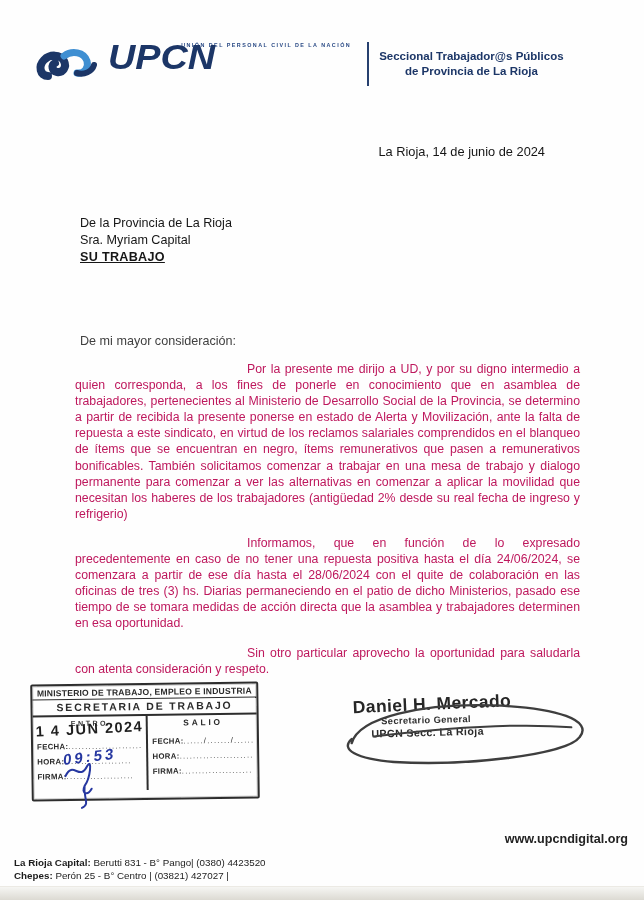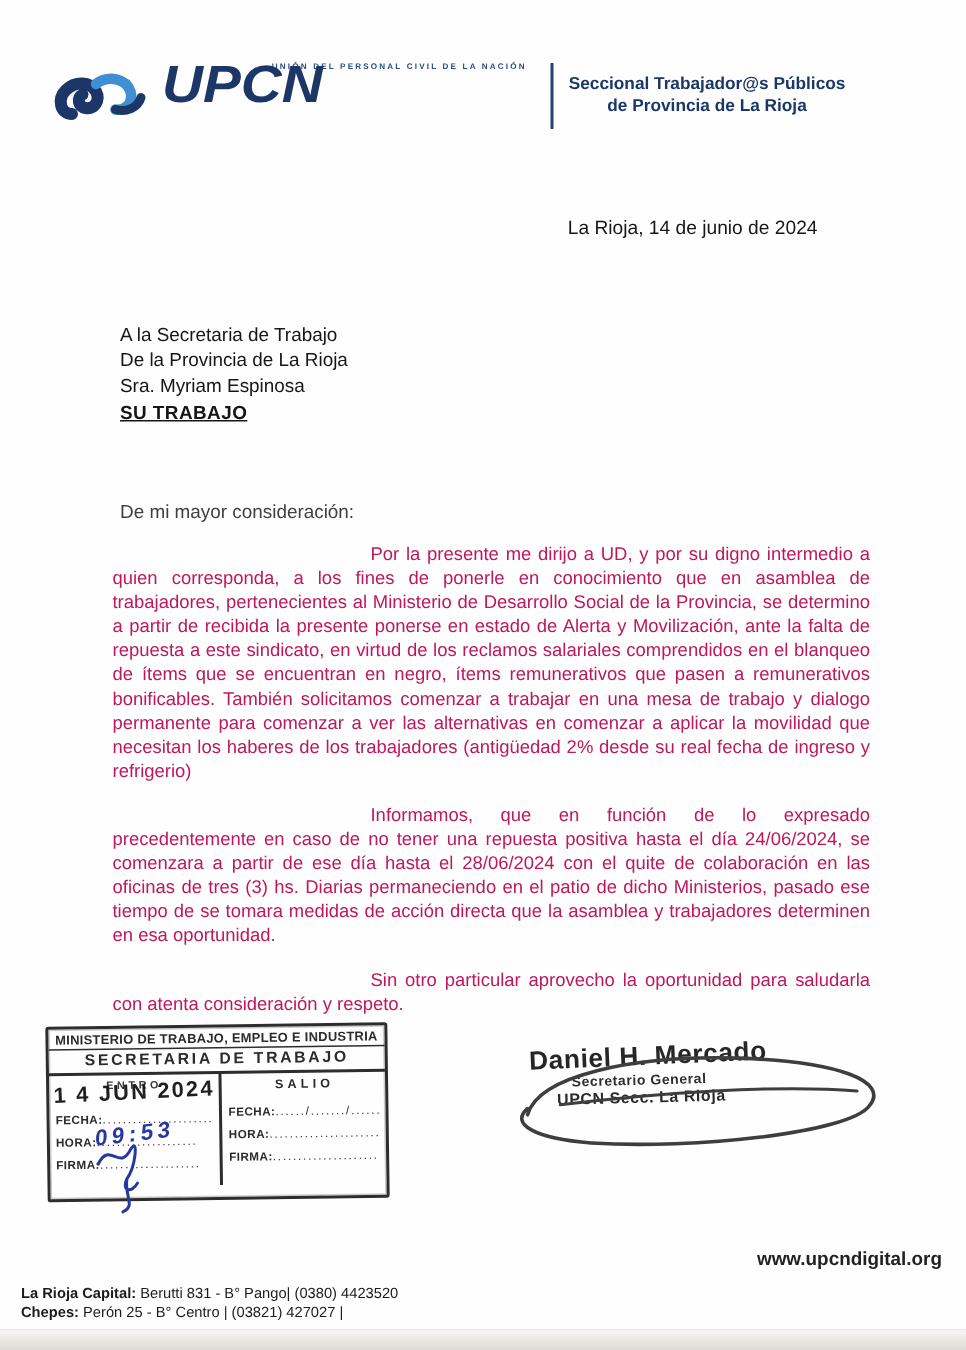--- a/index.html
+++ b/index.html
@@ -112,23 +112,22 @@
     <div class="lh-sep"></div>
     <div class="seccional">
       <div>Seccional Trabajador@s Públicos</div>
       <div>de Provincia de La Rioja</div>
     </div>
   </header>
 
   <div class="date-line">La Rioja, 14 de junio de 2024</div>
 
   <div class="addressee">
-    <div>A la Secretaria de Trabajo</div>
     <div>De la Provincia de La Rioja</div>
-    <div>Sra. Myriam Espinosa</div>
+    <div>Sra. Myriam Capital</div>
     <div class="despacho">SU TRABAJO</div>
   </div>
 
   <div class="salutation">De mi mayor consideración:</div>
 
   <div class="letter-body">
     <p>Por la presente me dirijo a UD, y por su digno intermedio a quien corresponda, a los fines de ponerle en conocimiento que en asamblea de trabajadores, pertenecientes al Ministerio de Desarrollo Social de la Provincia, se determino a partir de recibida la presente ponerse en estado de  Alerta y Movilización, ante la falta de repuesta a este sindicato, en virtud de los reclamos salariales comprendidos en el blanqueo de ítems que se encuentran en negro, ítems remunerativos que pasen a remunerativos bonificables. También solicitamos comenzar a trabajar en una mesa de trabajo y dialogo permanente para comenzar a ver las alternativas  en comenzar a aplicar  la movilidad que necesitan los haberes de los trabajadores (antigüedad 2% desde su real fecha de ingreso y refrigerio)</p>
     <p>Informamos, que en función de lo expresado precedentemente en caso de no tener una repuesta positiva hasta el día 24/06/2024, se comenzara a partir de ese día hasta el 28/06/2024 con el quite de colaboración en las oficinas de tres (3) hs. Diarias permaneciendo en el patio de dicho Ministerios, pasado ese tiempo de  se tomara medidas de acción directa que la asamblea y trabajadores determinen en esa oportunidad.</p>
     <p>Sin otro particular aprovecho la oportunidad para saludarla con atenta consideración y respeto.</p>
   </div>

